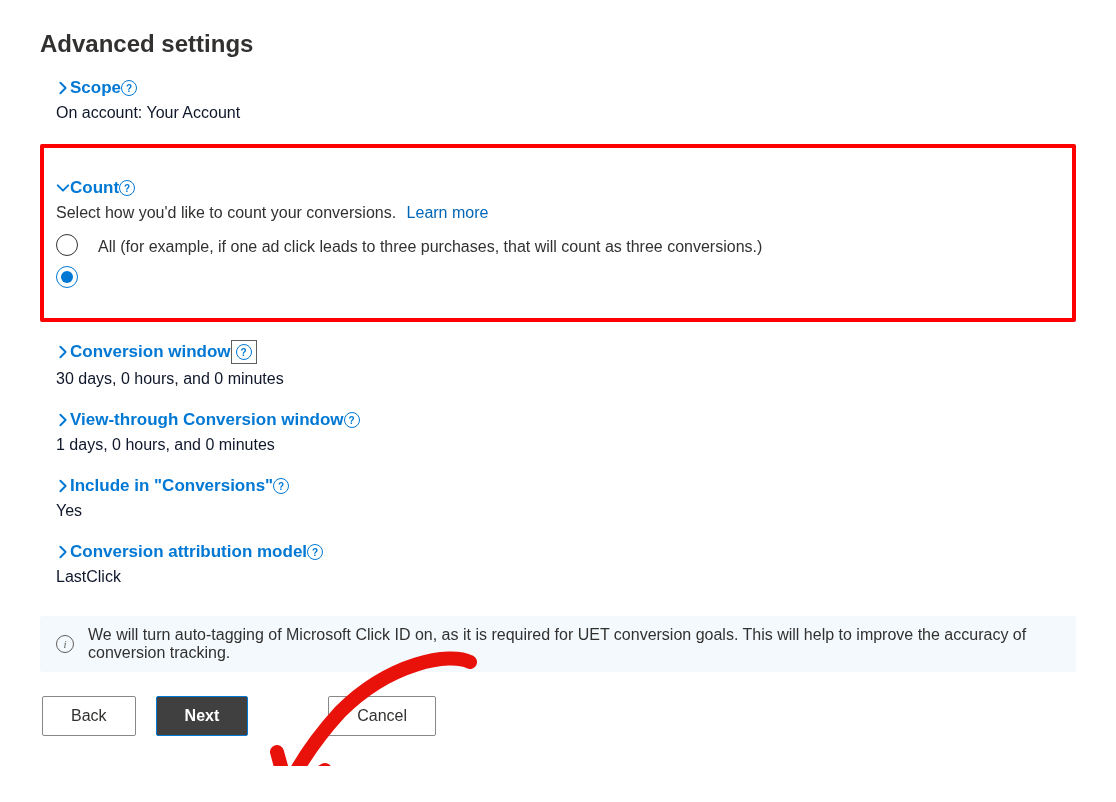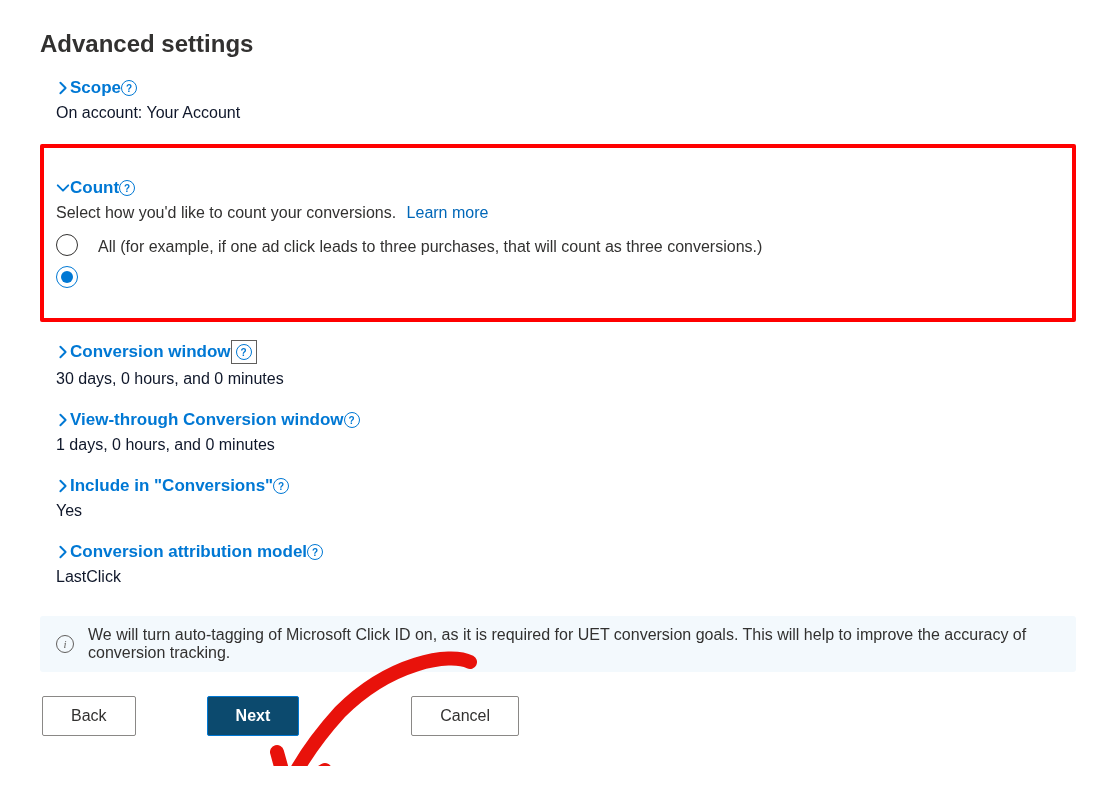--- a/index.html
+++ b/index.html
@@ -97,37 +97,36 @@
     .info-icon-circle {
       width: 18px; height:18px; border-radius:50%;
       border: 1.5px solid #605e5c;
       color:#605e5c;
       display:inline-flex; align-items:center; justify-content:center;
       font-size: 11px;
       font-family: Georgia, serif;
       font-style: italic;
       flex-shrink:0;
     }
-    .button-row { display:flex; gap: 36px; padding-left:2px; }
+    .button-row { display:flex; gap: 20px; padding-left:2px; }
     .btn {
       padding: 10px 28px;
       font-size: 16px;
       border: 1px solid #8a8886;
       background: #fff;
       color: #323130;
       cursor: pointer;
       font-family: inherit;
       border-radius: 2px;
     }
     .btn.primary {
-      background: #0c4a6e;
+      background: #404040;
       color: #fff;
       border-color: #0078d4;
       font-weight:600;
-      margin-left:35px;
     }
     .gap { width: 40px; }
     .arrow-annotation {
       position: absolute;
       left: 230px;
       top: 612px;
       pointer-events: none;
     }
     .container { position: relative; }
   </style>

